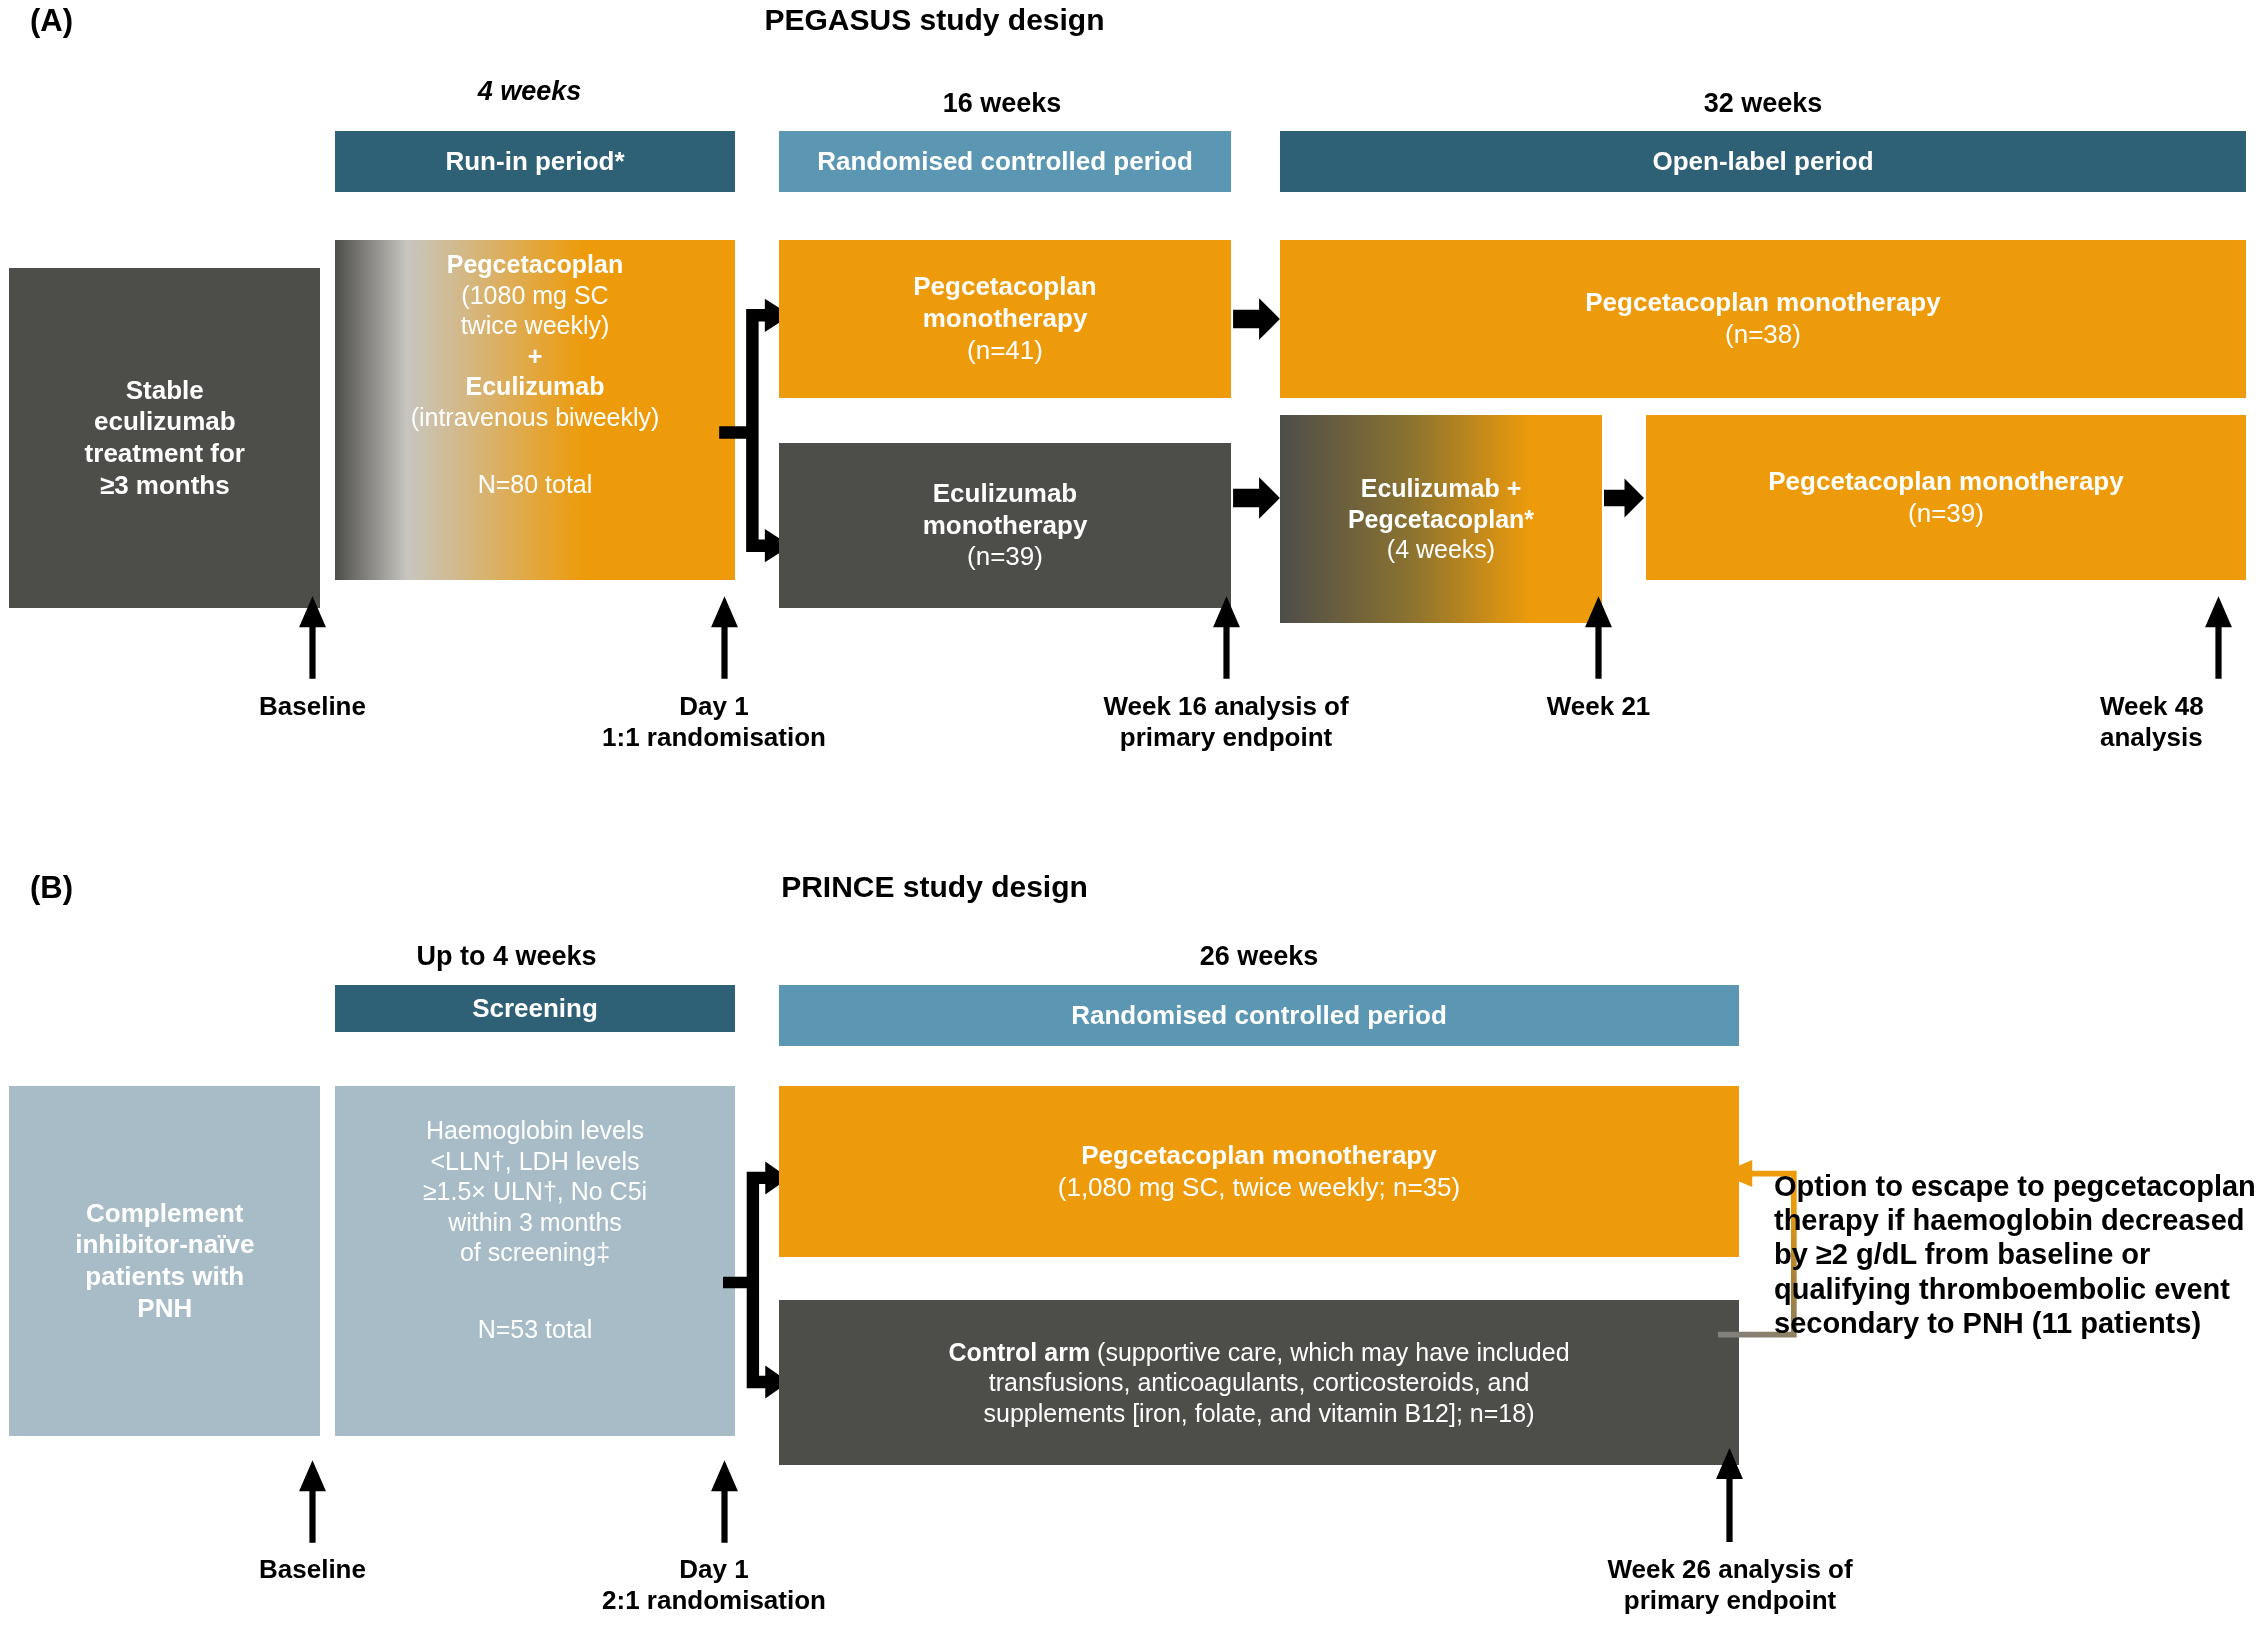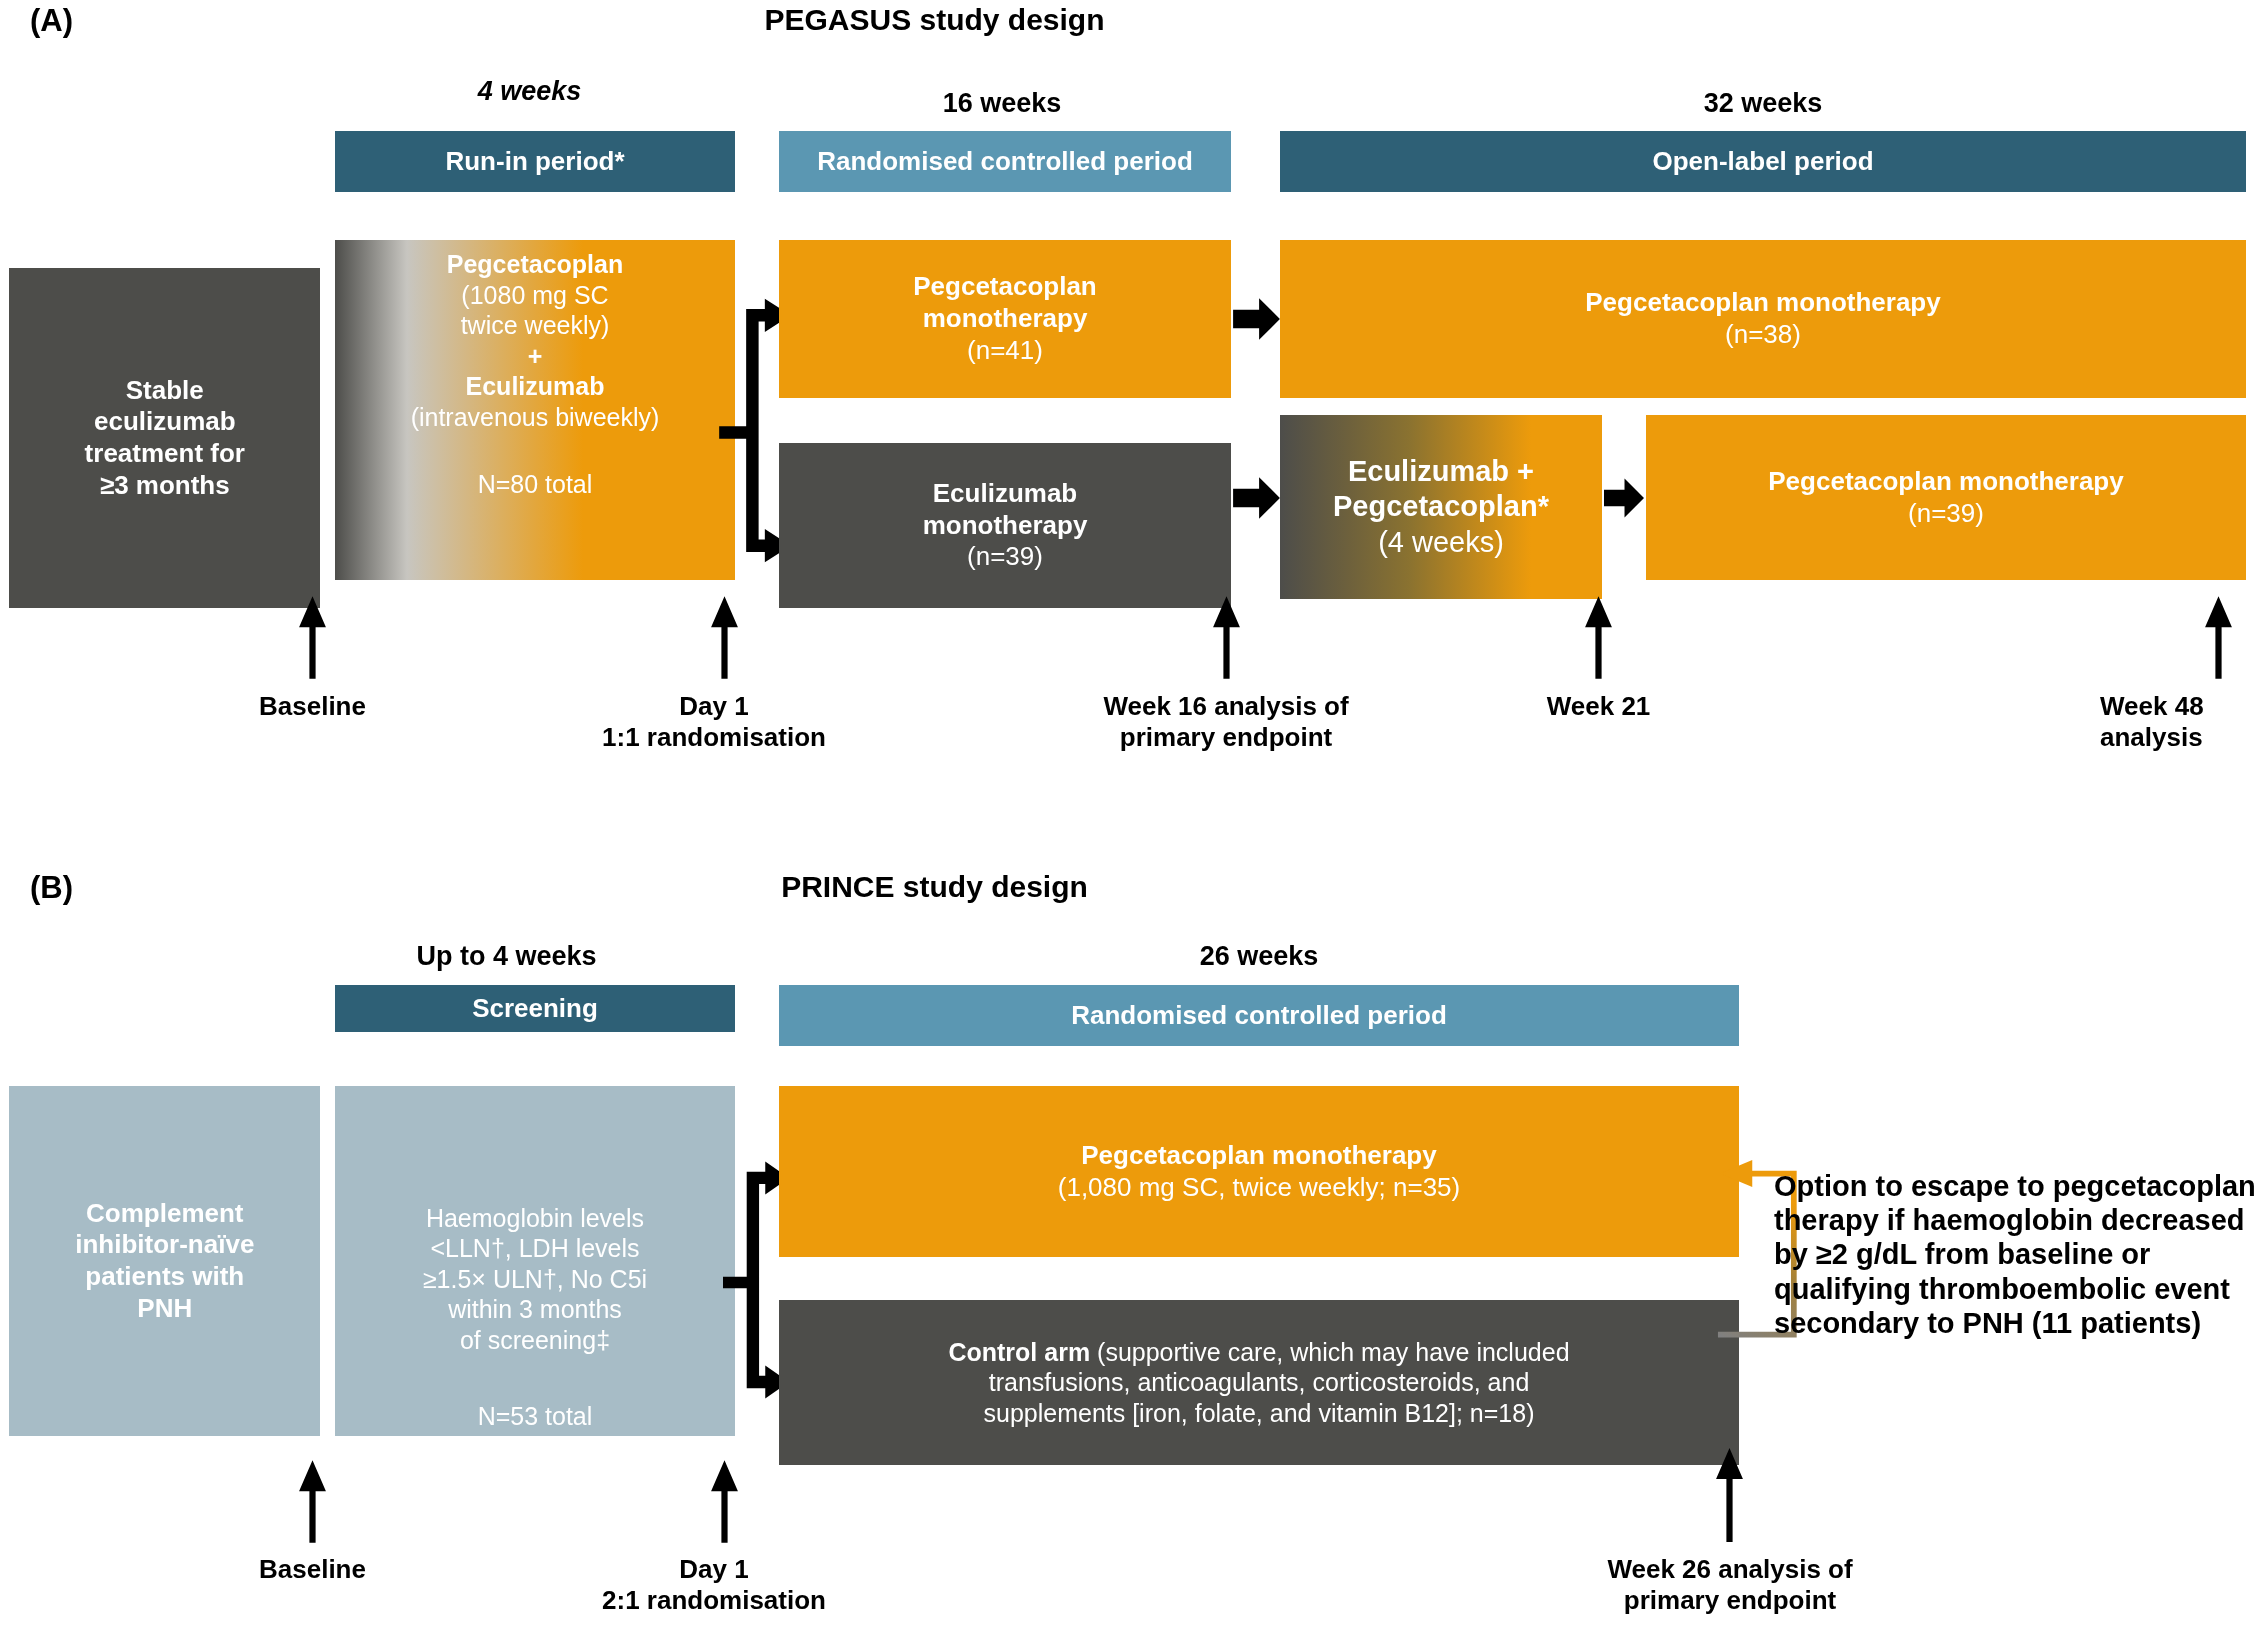--- a/index.html
+++ b/index.html
@@ -97,21 +97,21 @@
 
 <svg class="abs" style="left:1233px;top:472px;" width="47" height="52" viewBox="0 0 90 100">
   <path d="M0,32 L50,32 L50,10 L90,50 L50,90 L50,68 L0,68 Z" fill="#000000"></path>
 </svg>
 
 <div class="abs box box-orange" style="left:1280px;top:240px;width:966px;height:158px;font-size:26px;font-weight:bold;">
   <span>Pegcetacoplan monotherapy</span>
   <span class="t-reg">(n=38)</span>
 </div>
 
-<div class="abs box box-grad-s" style="left:1280px;top:415px;width:322px;height:184px;font-size:29px;font-weight:bold;">
+<div class="abs box box-grad-s" style="left:1280px;top:415px;width:322px;height:208px;font-size:25px;font-weight:bold;">
   <span>Eculizumab +</span>
   <span>Pegcetacoplan*</span>
   <span class="t-reg">(4 weeks)</span>
 </div>
 
 <svg class="abs" style="left:1604px;top:472px;" width="40" height="52" viewBox="0 0 78 100">
   <path d="M0,34 L40,34 L40,12 L78,50 L40,88 L40,66 L0,66 Z" fill="#000000"></path>
 </svg>
 
 <div class="abs box box-orange" style="left:1646px;top:415px;width:600px;height:165px;font-size:26px;font-weight:bold;">
@@ -165,21 +165,21 @@
 <div class="abs bar bar-mid" style="left:779px;top:985px;width:960px;height:61px;">Randomised controlled period</div>
 
 <div class="abs box box-steel" style="left:9.3px;top:1086px;width:311px;height:350px;font-size:26px;font-weight:bold;">
   <span>Complement</span>
   <span>inhibitor-naïve</span>
   <span>patients with</span>
   <span>PNH</span>
 </div>
 
 <div class="abs box box-steel" style="left:335px;top:1086px;width:400px;height:350px;font-size:25px;font-weight:normal;
-            justify-content:flex-end;padding-top:29px;">
+            justify-content:flex-start;padding-top:29px;">
   <span>Haemoglobin levels</span>
   <span>&lt;LLN†, LDH levels</span>
   <span>≥1.5× ULN†, No C5i</span>
   <span>within 3 months</span>
   <span>of screening‡</span>
   <span style="margin-top:46px;">N=53 total</span>
 </div>
 
 <svg class="abs" style="left:723px;top:1147px;" width="67" height="270" viewBox="0 0 130 520">
   <path d="M0,250 L46,250 L46,46 L82,46 L82,26 L128,58 L82,90 L82,70 L70,70 L70,442

